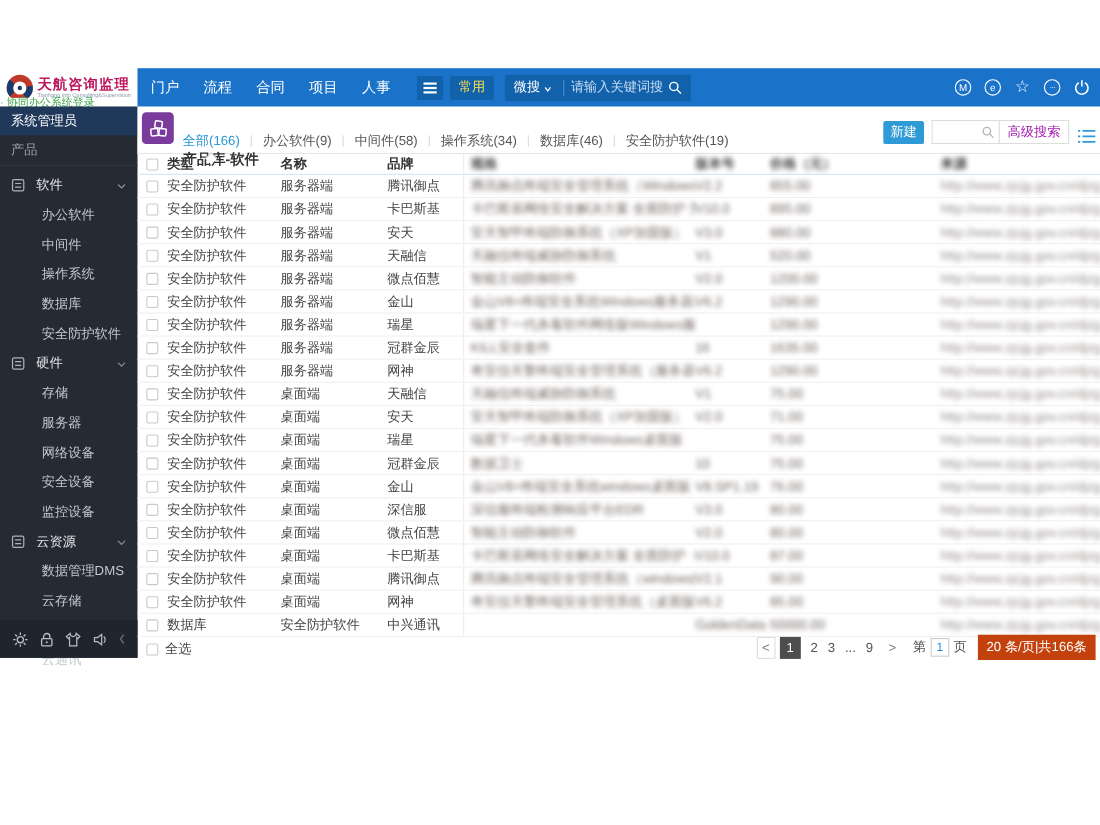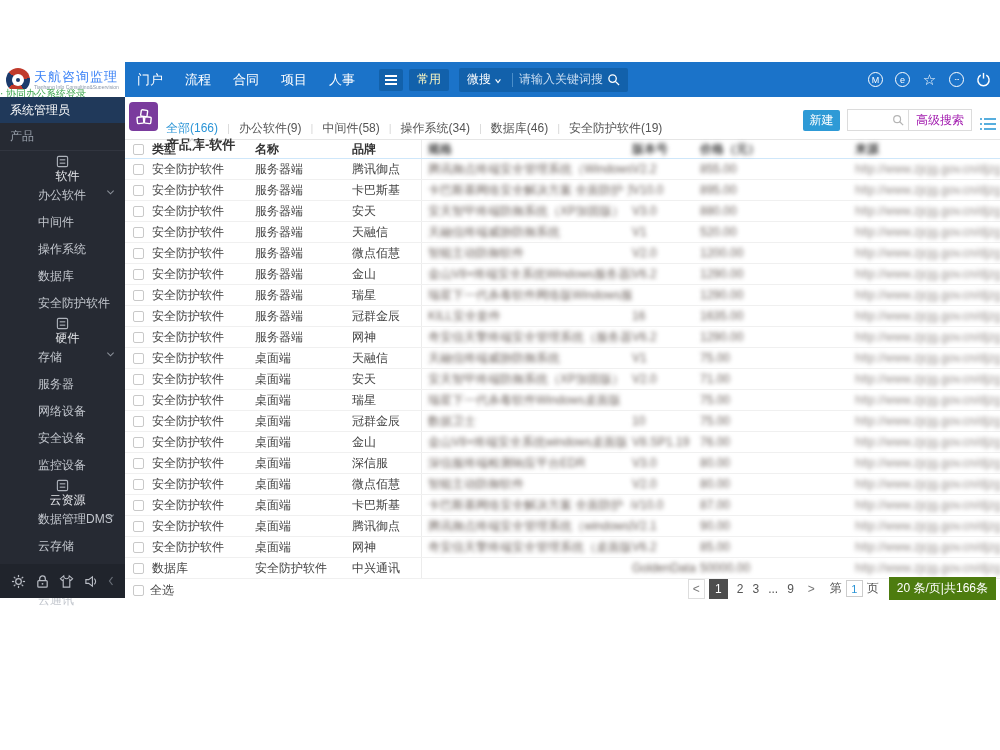--- a/index.html
+++ b/index.html
@@ -7,29 +7,29 @@
   .canvas { position:relative; width:1000px; height:750px; background:#fff; overflow:hidden; }
 
   
   .logo-block { position:absolute; left:0; top:62px; width:125px; height:35px; background:#fff; display:flex; align-items:center; padding-left:6px; }
   .logo-mark { width:24px; height:24px; border-radius:50%;
     background:conic-gradient(#c03a2b 0 80deg,#1c3a6b 80deg 150deg,#c03a2b 150deg 230deg,#1c3a6b 230deg 310deg,#c03a2b 310deg 360deg);
     position:relative; flex:0 0 auto;}
   .logo-mark::after { content:''; position:absolute; left:6px; top:6px; width:12px; height:12px; border-radius:50%; background:#fff; }
   .logo-mark::before { content:''; position:absolute; left:10px; top:10px; width:4px; height:4px; border-radius:50%; background:#1c3a6b; z-index:2; }
   .logo-txt { margin-left:4px; line-height:1; }
-  .logo-title { font-size:13px; font-weight:normal; color:#3b82f6; letter-spacing:1px; }
+  .logo-title { font-size:13px; font-weight:bold; color:#be185d; letter-spacing:1px; }
   .logo-sub { font-size:5px; color:#8a97ab; margin-top:2px; filter:blur(0.4px); }
   .login-link { position:absolute; left:0; top:89px; width:125px; text-align:left; font-size:10px; color:#3aa54a; background:#fff; height:9px; line-height:9px; }
 
   
   .topbar { position:absolute; left:125px; top:62px; width:875px; height:35px; background:#1b73c9; display:flex; align-items:center; }
   .topnav { display:flex; align-items:center; margin-left:12px; }
   .topnav-item { color:#fff; font-size:13px; margin-right:22px; cursor:pointer; white-space:nowrap; }
-  .tb-box { background:#1261ab; border-radius:2px; color:#fef9c3; display:flex; align-items:center; justify-content:center; height:22px; cursor:pointer; }
+  .tb-box { background:#1261ab; border-radius:2px; color:#fde047; display:flex; align-items:center; justify-content:center; height:22px; cursor:pointer; }
   .menu-box { width:24px; margin-left:2px; }
   .menu-glyph { display:inline-block; width:12px; }
   .menu-glyph i { display:block; height:2px; background:#fff; margin:2px 0; }
   .freq-box { padding:0 8px; font-size:12px; margin-left:6px; }
   .searchpill { background:#1261ab; border-radius:2px; height:24px; display:flex; align-items:center; margin-left:10px; padding:0 8px; }
   .scope { color:#fff; font-size:12px; }
   .caret-dn { width:8px; height:8px; margin:2px 4px 0 3px; }
   .pill-div { width:1px; height:14px; background:#4a8ec9; margin:0 6px; }
   .placeholder { color:#c8dcf1; font-size:12px; width:88px; overflow:hidden; white-space:nowrap; }
   .mag { width:13px; height:13px; }
@@ -37,21 +37,21 @@
   .tico { width:17px; height:17px; margin-left:10px; color:#fff; display:flex; align-items:center; justify-content:center; cursor:pointer; }
   .circ { width:15px; height:15px; border:1px solid #fff; border-radius:50%; font-size:9px; display:flex; align-items:center; justify-content:center; color:#fff; }
   .star-g { font-size:15px; line-height:15px; color:#fff; }
 
   
   .sidebar { position:absolute; left:0; top:97px; width:125px; height:501px; background:#262a33; }
   .role-bar { height:26px; background:#20395a; color:#fff; font-size:12px; display:flex; align-items:center; padding-left:10px; }
   .group-label { height:28px; color:#9aa2ad; font-size:12px; display:flex; align-items:center; padding-left:10px; border-bottom:1px solid #31353f; }
   .nav-list { padding-top:4px; }
   .snav { height:27px; display:flex; align-items:center; cursor:pointer; }
-  .snav.section { padding-left:10px; color:#e4e6ea; font-size:12px;flex-direction:column; }
+  .snav.section { padding-left:10px; color:#e4e6ea; font-size:12px; }
   .snav.child { padding-left:38px; color:#c3c7ce; font-size:12px; }
   .snav .micon { margin-right:10px; display:flex; }
   .snav .chev { margin-left:auto; margin-right:10px; }
   .side-tools { position:absolute; left:0; bottom:0; width:125px; height:34px; background:#20242c; display:flex; align-items:center; justify-content:space-around; padding:0 6px; }
   .side-tools .tool { display:flex; cursor:pointer; }
 
   
   .main-head { position:absolute; left:125px; top:97px; width:875px; height:43px; background:#fff; border-bottom:1px solid #e6e6e6; }
   .ph-icon { position:absolute; left:4px; top:5px; width:29px; height:29px; background:#7a3b9d; border-radius:4px; display:flex; align-items:center; justify-content:center; }
   .ph-title { position:absolute; left:41px; top:6px; font-size:13px; font-weight:bold; color:#333;margin-top:33px; }
@@ -90,21 +90,21 @@
   .selall { position:absolute; left:125px; top:582px; display:flex; align-items:center; font-size:12px; color:#444; }
   .selall .cbx { margin:0 6px 0 8px; }
   .pager { position:absolute; right:4px; top:577px; display:flex; align-items:center; font-size:12px; color:#555; }
   .pg-btn { min-width:17px; height:20px; display:flex; align-items:center; justify-content:center; cursor:pointer; }
   .pg-prev { border:1px solid #ddd; width:17px; background:#fff; color:#777; }
   .pg-num { margin-left:9px; cursor:pointer; }
   .pg-num.active { background:#4d4d4d; color:#fff; width:19px; height:20px; display:flex; align-items:center; justify-content:center; margin-left:4px; }
   .pg-next { margin-left:9px; color:#777; }
   .pg-jump { display:flex; align-items:center; margin-left:10px; }
   .pg-input { width:17px; height:17px; border:1px solid #ccc; text-align:center; font-size:11px; color:#2a94d6; margin:0 4px; line-height:17px; }
-  .pg-badge { background:#4d7c0f; color:#fff; height:23px; display:flex; align-items:center; padding:0 8px; margin-left:10px; font-size:12px; }
+  .pg-badge { background:#c2410c; color:#fff; height:23px; display:flex; align-items:center; padding:0 8px; margin-left:10px; font-size:12px; }
 </style>
 </head>
 <body>
 
 <div class="canvas">
 
   <div class="logo-block">
     <div class="logo-mark"></div>
     <div class="logo-txt">
       <div class="logo-title">天航咨询监理</div>

